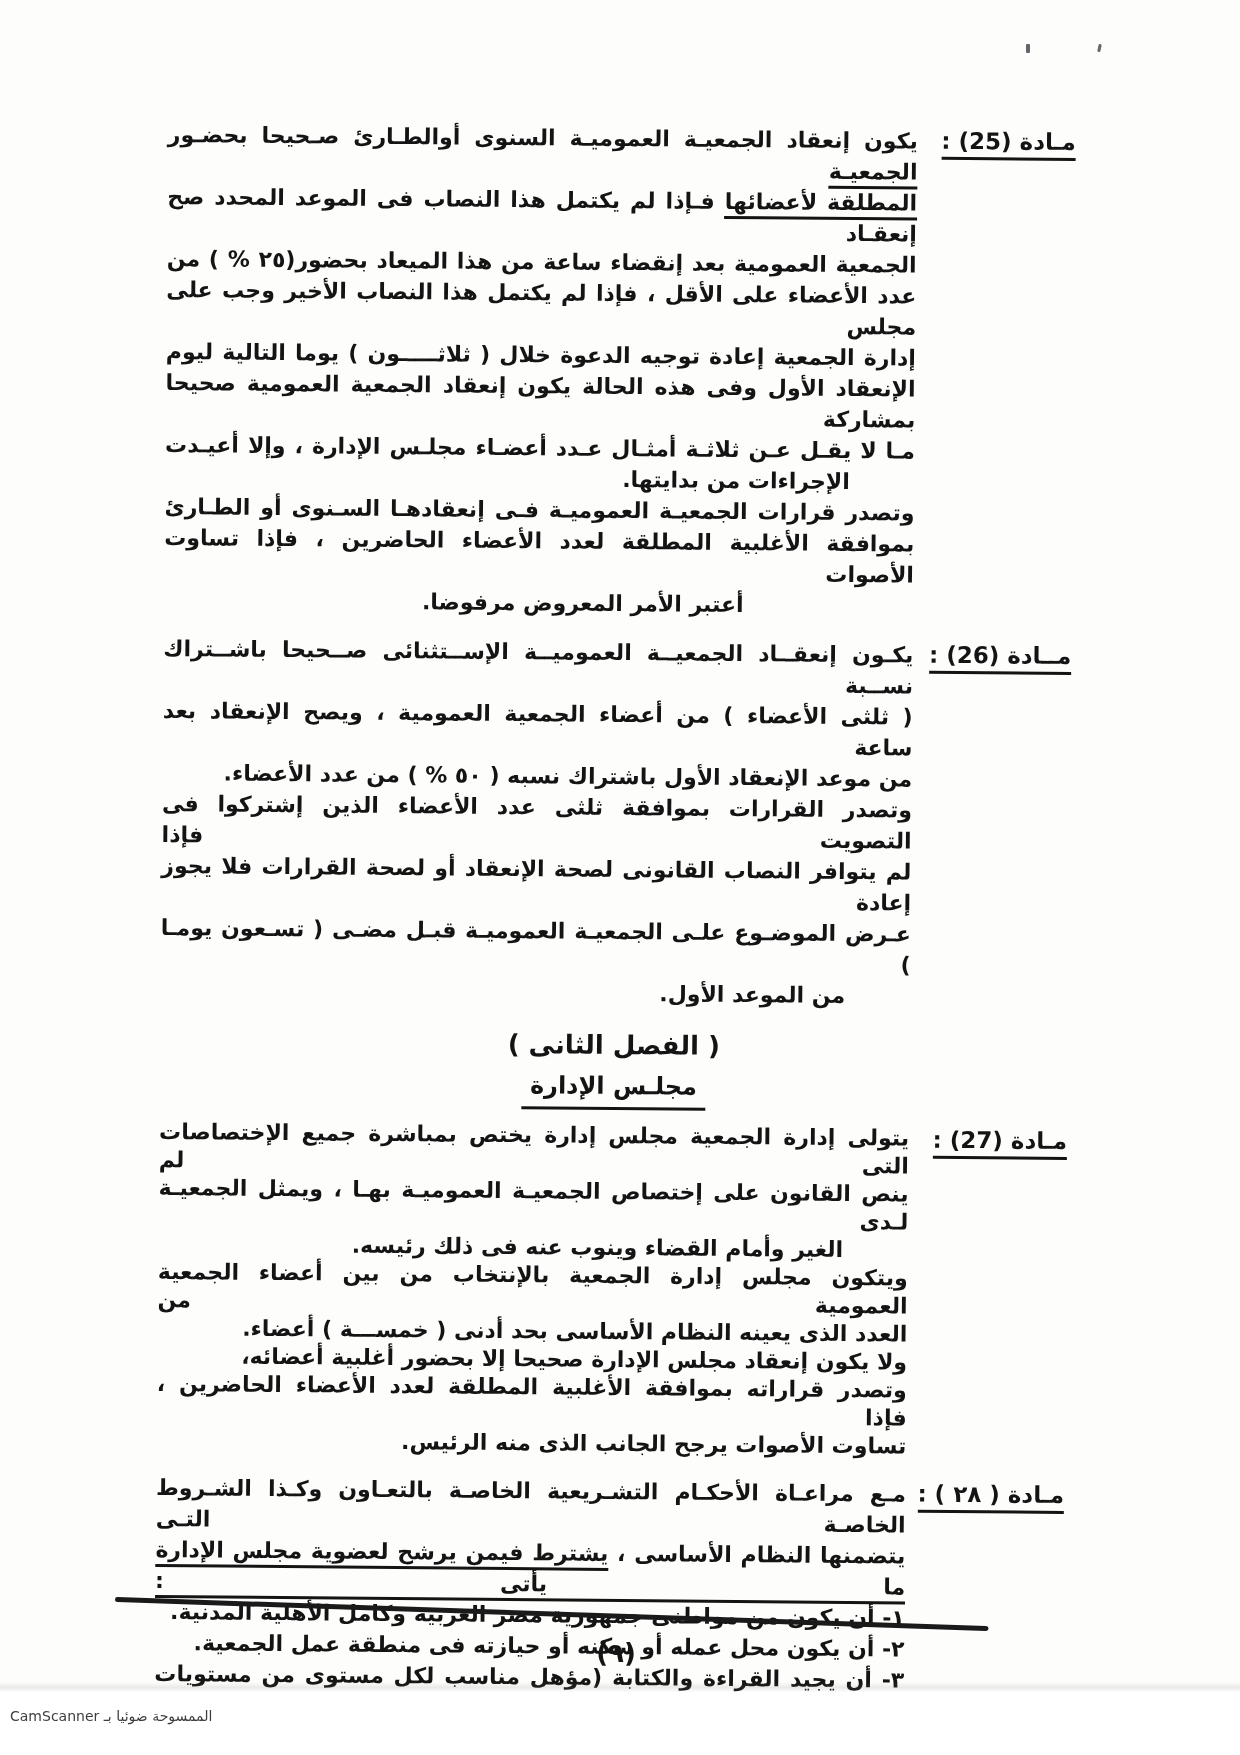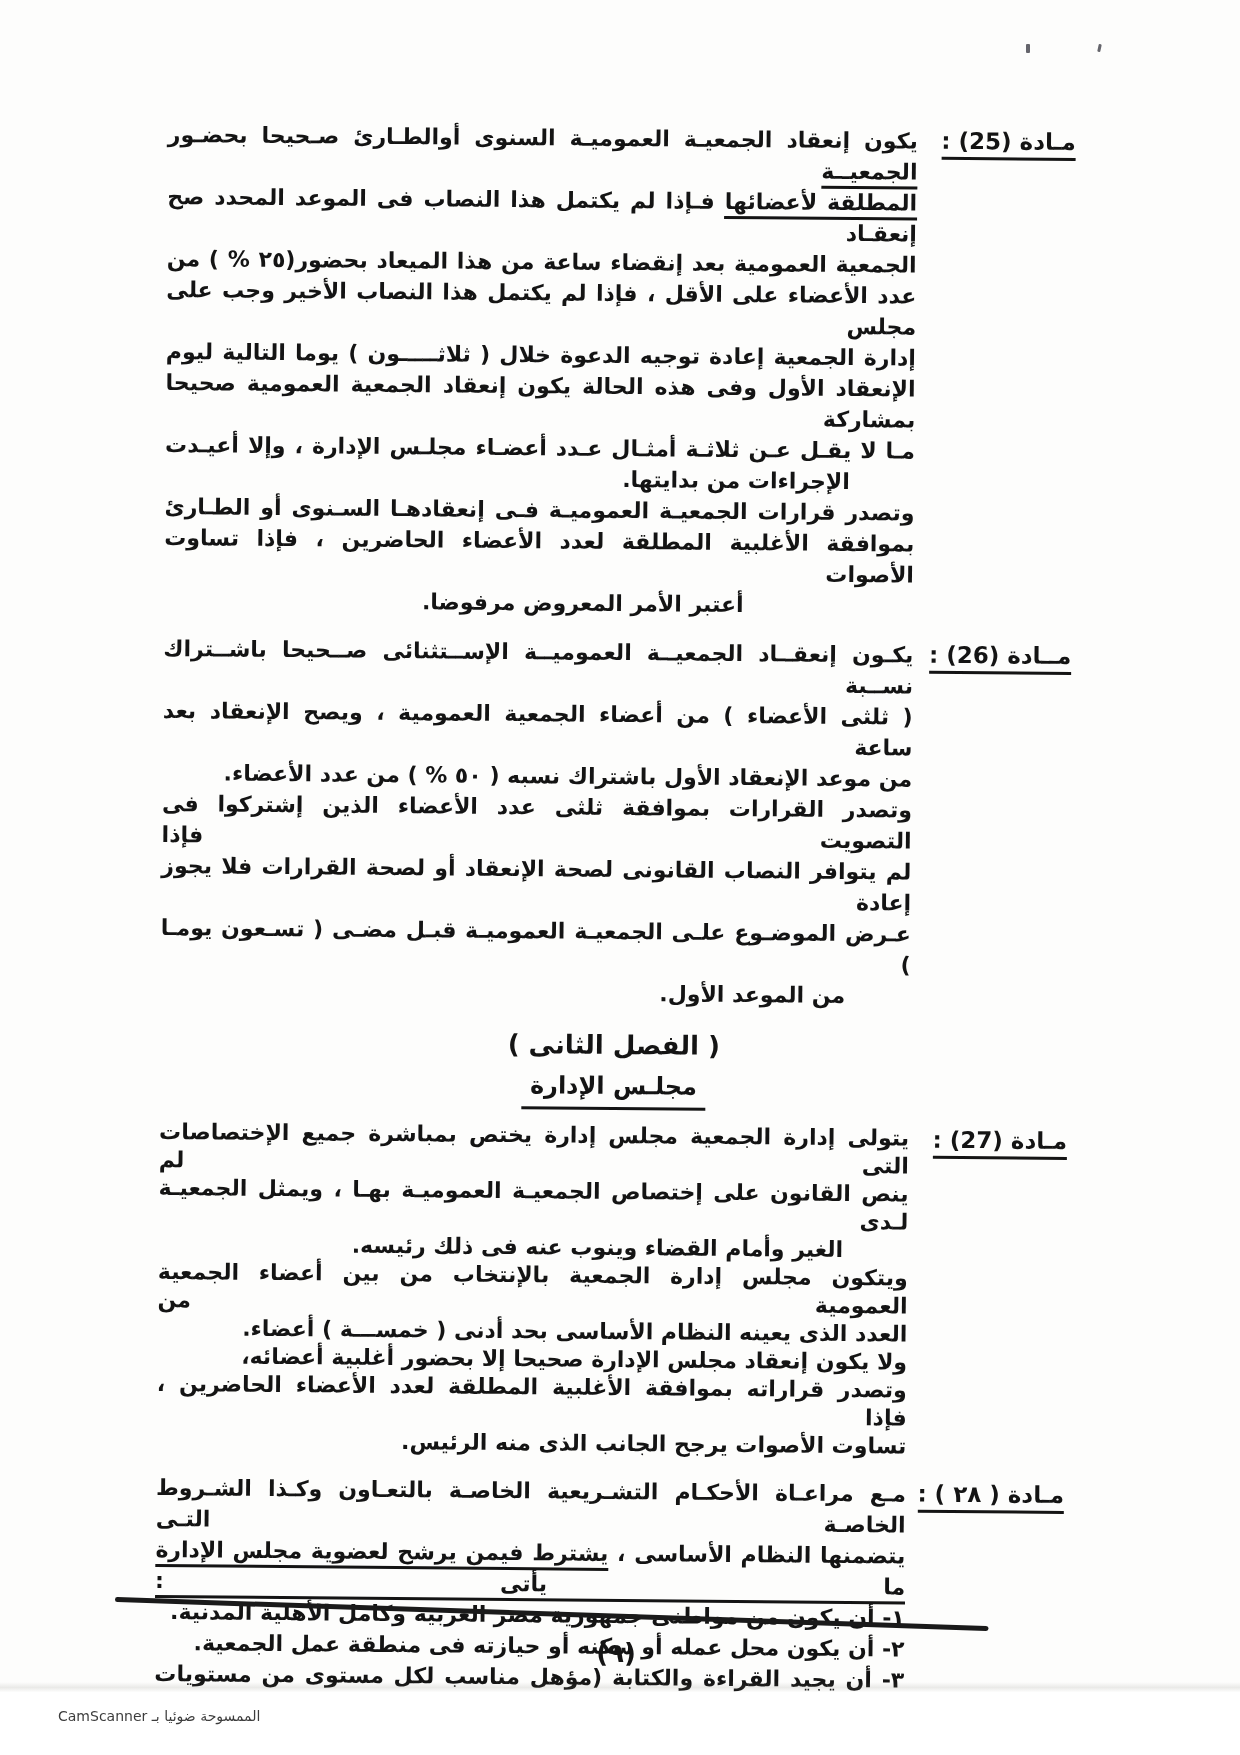--- a/index.html
+++ b/index.html
@@ -97,21 +97,20 @@
   }
   .watermark{
     position:absolute;
     top:1708px;
     left:10px;right:10px;
     text-align:left;
     direction:rtl;
     font-weight:normal;
     font-size:14px;
     color:#3d3d3d;
-    margin-left:48px;
   }
   .speck{
     position:absolute;
     background:#4a4a52;
     border-radius:1px;
     opacity:0.85;
   }
   .speck-1{left:1026px;top:44px;width:4px;height:9px;}
   .speck-2{left:1098px;top:44px;width:3px;height:8px;transform:rotate(12deg);}
 </style>
@@ -119,21 +118,21 @@
 <body>
 
 <div class="page">
   <span class="speck speck-1"></span>
   <span class="speck speck-2"></span>
 
   <div class="content">
       <div class="article">
         <div class="article-label"><span class="ul">مـادة (25) :</span></div>
         <div class="article-body">
-          <div class="line j"><span>يكون إنعقاد الجمعيـة العموميـة السنوى أوالطـارئ صـحيحا بحضـور </span><span class="seg-u">الجمعيــة</span></div>
+          <div class="line j"><span>يكون إنعقاد الجمعيـة العموميـة السنوى أوالطـارئ صـحيحا بحضـور </span><span class="seg-u">الجمعيـة</span></div>
           <div class="line j"><span class="seg-u">المطلقة لأعضائها</span><span> فـإذا لم يكتمل هذا النصاب فى الموعد المحدد صح إنعقـاد</span></div>
           <div class="line j">الجمعية العمومية بعد إنقضاء ساعة من هذا الميعاد بحضور(٢٥ % ) من</div>
           <div class="line j">عدد الأعضاء على الأقل ، فإذا لم يكتمل هذا النصاب الأخير وجب على مجلس</div>
           <div class="line j">إدارة الجمعية إعادة توجيه الدعوة خلال ( ثلاثـــــون ) يوما التالية ليوم</div>
           <div class="line j">الإنعقاد الأول وفى هذه الحالة يكون إنعقاد الجمعية العمومية صحيحا بمشاركة</div>
           <div class="line j">مـا لا يقـل عـن ثلاثـة أمثـال عـدد أعضـاء مجلـس الإدارة ، وإلا أعيـدت</div>
           <div class="line rc">الإجراءات من بدايتها.</div>
           <div class="line j">وتصدر قرارات الجمعيـة العموميـة فـى إنعقادهـا السـنوى أو الطـارئ</div>
           <div class="line j">بموافقة الأغلبية المطلقة لعدد الأعضاء الحاضرين ، فإذا تساوت الأصوات</div>
           <div class="line rc2">أعتبر الأمر المعروض مرفوضا.</div>

